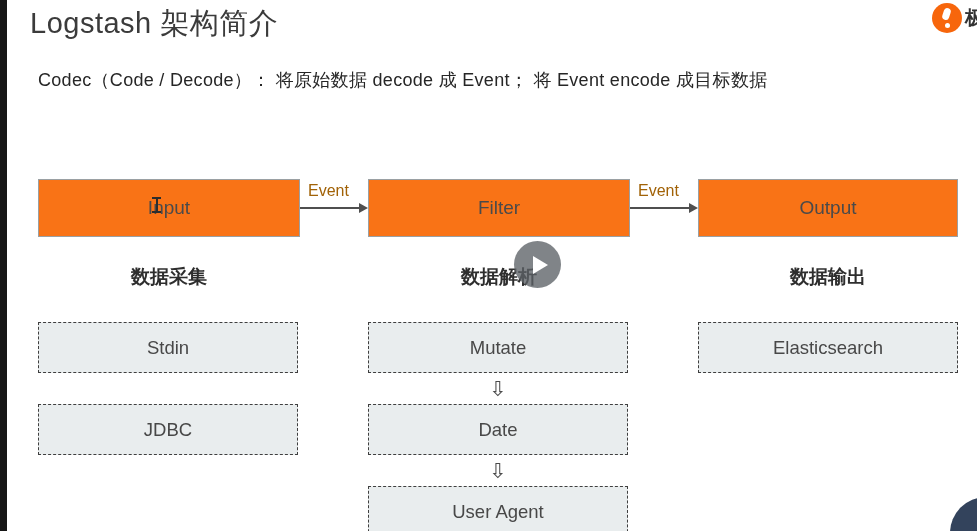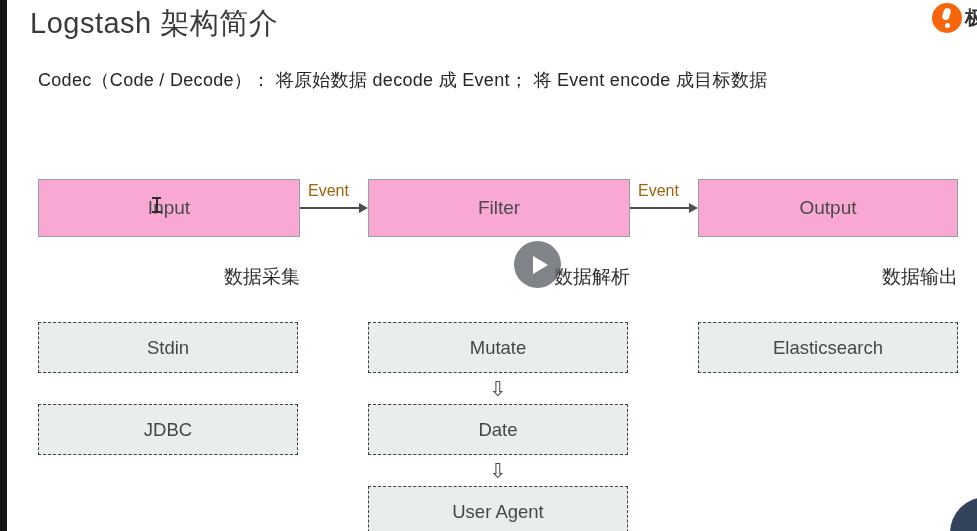--- a/index.html
+++ b/index.html
@@ -33,21 +33,21 @@
     background:#fff;border-radius:50%;
   }
   .logo-text{font-size:19px;font-weight:700;color:#333;margin-left:3px;white-space:nowrap;}
   .subtitle{
     position:absolute;left:38px;top:68px;
     font-size:18px;color:#262626;letter-spacing:.3px;white-space:nowrap;
   }
   
   .stage-box{
     position:absolute;top:179px;height:58px;
-    background:#f9a8d4;border:1px solid #9aa0a3;box-sizing:border-box;
+    background:#f97316;border:1px solid #9aa0a3;box-sizing:border-box;
     display:flex;align-items:center;justify-content:center;
     font-size:19px;color:#4a4a4a;
   }
   .stage-input{left:38px;width:262px;}
   .stage-filter{left:368px;width:262px;}
   .stage-output{left:698px;width:260px;}
   
   .ibeam{position:absolute;left:152px;top:197px;width:9px;height:16px;}
   .ibeam .bar{position:absolute;left:3.5px;top:1px;width:2px;height:14px;background:#2d2d2d;}
   .ibeam .cap-top,.ibeam .cap-bot{position:absolute;left:0;width:9px;height:2px;background:#2d2d2d;}
@@ -60,21 +60,21 @@
   .event-label-2{left:638px;}
   .harrow{position:absolute;top:207px;height:2px;background:#4f4f4f;}
   .harrow .head{
     position:absolute;right:-8px;top:-4px;width:0;height:0;
     border-left:9px solid #4f4f4f;border-top:5px solid transparent;border-bottom:5px solid transparent;
   }
   .harrow-1{left:300px;width:60px;}
   .harrow-2{left:630px;width:60px;}
   
   .caption{
-    position:absolute;top:264px;font-size:19px;font-weight:400;color:#2e2e2e;text-align:right;
+    position:absolute;top:264px;font-size:19px;font-weight:700;color:#2e2e2e;text-align:center;
   }
   .caption-input{left:38px;width:262px;}
   .caption-filter{left:368px;width:262px;}
   .caption-output{left:698px;width:260px;}
   
   .play-button{
     position:absolute;left:514px;top:241px;width:47px;height:47px;border-radius:50%;
     background:rgba(92,97,102,.78);display:flex;align-items:center;justify-content:center;
     cursor:pointer;z-index:5;
   }

